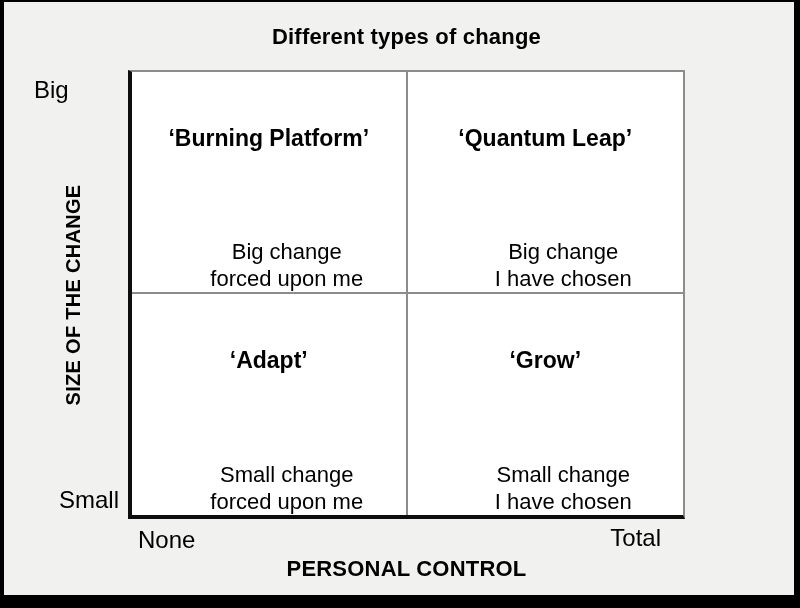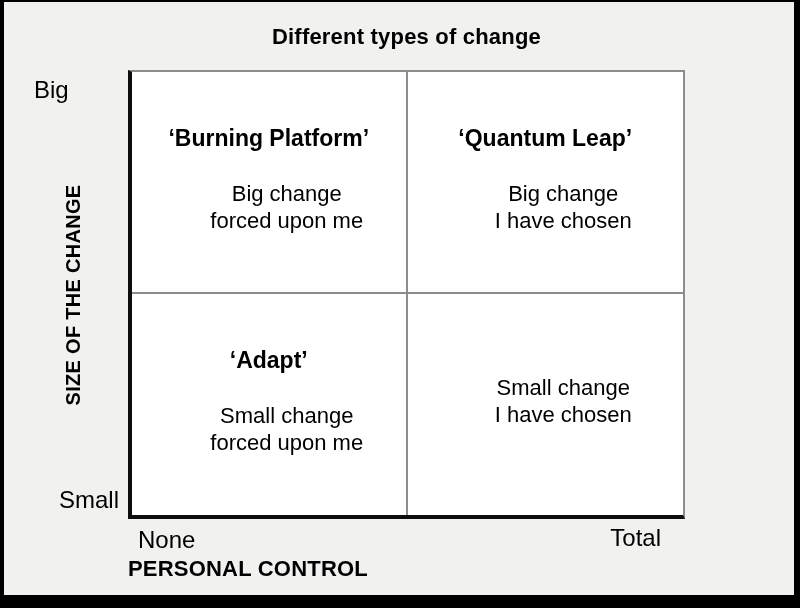--- a/index.html
+++ b/index.html
@@ -55,20 +55,21 @@
     grid-template-rows: 1fr 1fr;
   }
   .cell {
     box-sizing: border-box;
     display: flex;
     flex-direction: column;
     align-items: center;
     text-align: center;
     padding-top: 52px;
     background: #ffffff;
+    justify-content: space-between;
   }
   .cell.tl { border-right: 2px solid #8c8c8c; border-bottom: 2px solid #8c8c8c; }
   .cell.tr { border-bottom: 2px solid #8c8c8c; }
   .cell.bl { border-right: 2px solid #8c8c8c; }
   .q-title {
     font-size: 23px;
     font-weight: bold;
     line-height: 28px;
   }
   .q-body {
@@ -97,20 +98,21 @@
     font-size: 20px;
     font-weight: bold;
     letter-spacing: 0.3px;
     transform: rotate(-90deg);
   }
   .x-axis-title {
     position: absolute;
     left: 124px;
     top: 554px;
     width: 557px;
+    text-align: center;
     font-size: 22px;
     font-weight: bold;
     letter-spacing: 0.2px;
   }
 </style>
 </head>
 <body>
 
 <div class="stage">
   <div class="frame">
@@ -143,20 +145,21 @@
 
       <div class="cell bl">
         <div class="q-title">‘Adapt’</div>
         <div class="q-body">
           <span>Small change</span>
           <span>forced upon me</span>
         </div>
       </div>
 
       <div class="cell br">
+        <div class="q-title">‘Grow’</div>
         <div class="q-body">
           <span>Small change</span>
           <span>I have chosen</span>
         </div>
       </div>
 
     </div>
 
     <div class="tick tick-none">None</div>
 

